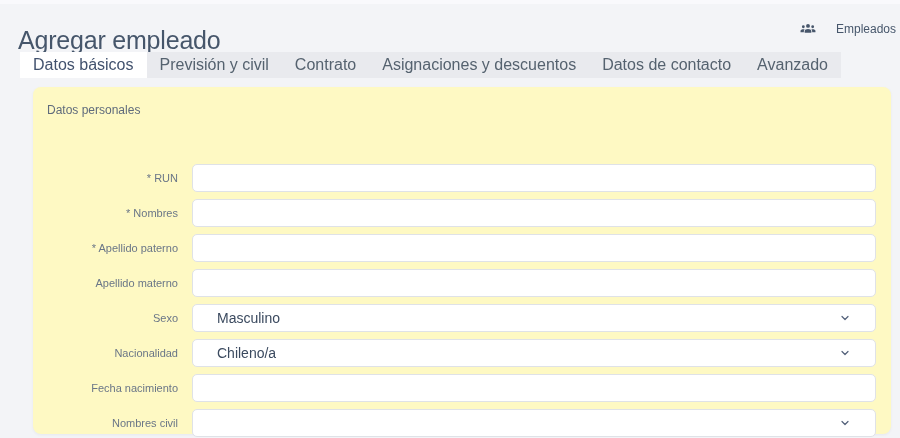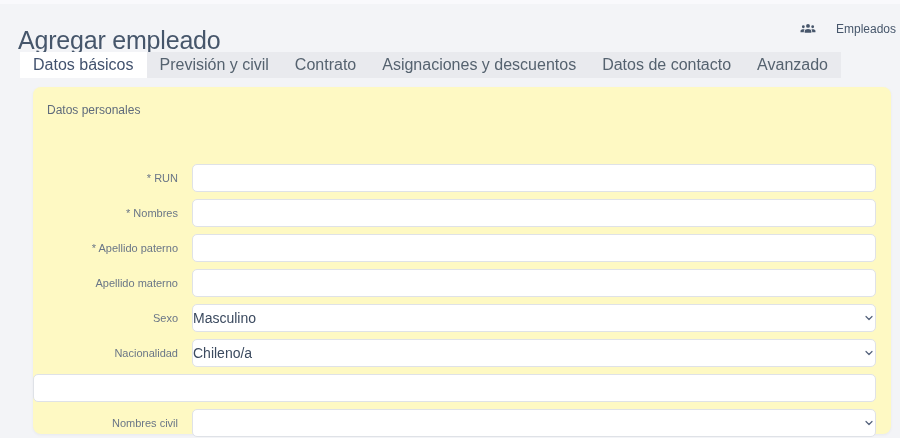--- a/index.html
+++ b/index.html
@@ -47,21 +47,21 @@
     flex:1;height:28px;box-sizing:border-box;
     border:1px solid #dfe2e7;border-radius:5px;background:#fff;
   }
   .tinput{
     padding:0 12px;outline:none;
     font-family:"Liberation Sans", sans-serif;
     font-size:14px;color:#3b4a5f;
   }
   .sel{
     display:flex;align-items:center;justify-content:space-between;
-    padding:0 0;cursor:pointer;
+    padding:0 24px;cursor:pointer;
   }
   .selval{font-size:14px;color:#3b4a5f;}
   .chev{display:flex;align-items:center;}
 </style>
 </head>
 <body>
 
 <div class="top-strip"></div>
 
 <h1 class="page-title">Agregar empleado</h1>
@@ -132,20 +132,21 @@
         <span class="selval">Chileno/a</span>
         <span class="chev">
           <svg width="12" height="12" viewBox="0 0 24 24" fill="none" stroke="#53617a" stroke-width="2.4" stroke-linecap="round" stroke-linejoin="round">
               <path d="M6 9l6 6 6-6"></path>
             </svg>
         </span>
       </div>
     </div>
 
     <div class="row">
+      <label class="flabel">Fecha nacimiento</label>
       <input class="tinput" value="" style="">
     </div>
 
     <div class="row">
       <label class="flabel">Nombres civil</label>
       <div class="sel">
         <span class="selval"></span>
         <span class="chev">
           <svg width="12" height="12" viewBox="0 0 24 24" fill="none" stroke="#53617a" stroke-width="2.4" stroke-linecap="round" stroke-linejoin="round">
               <path d="M6 9l6 6 6-6"></path>

